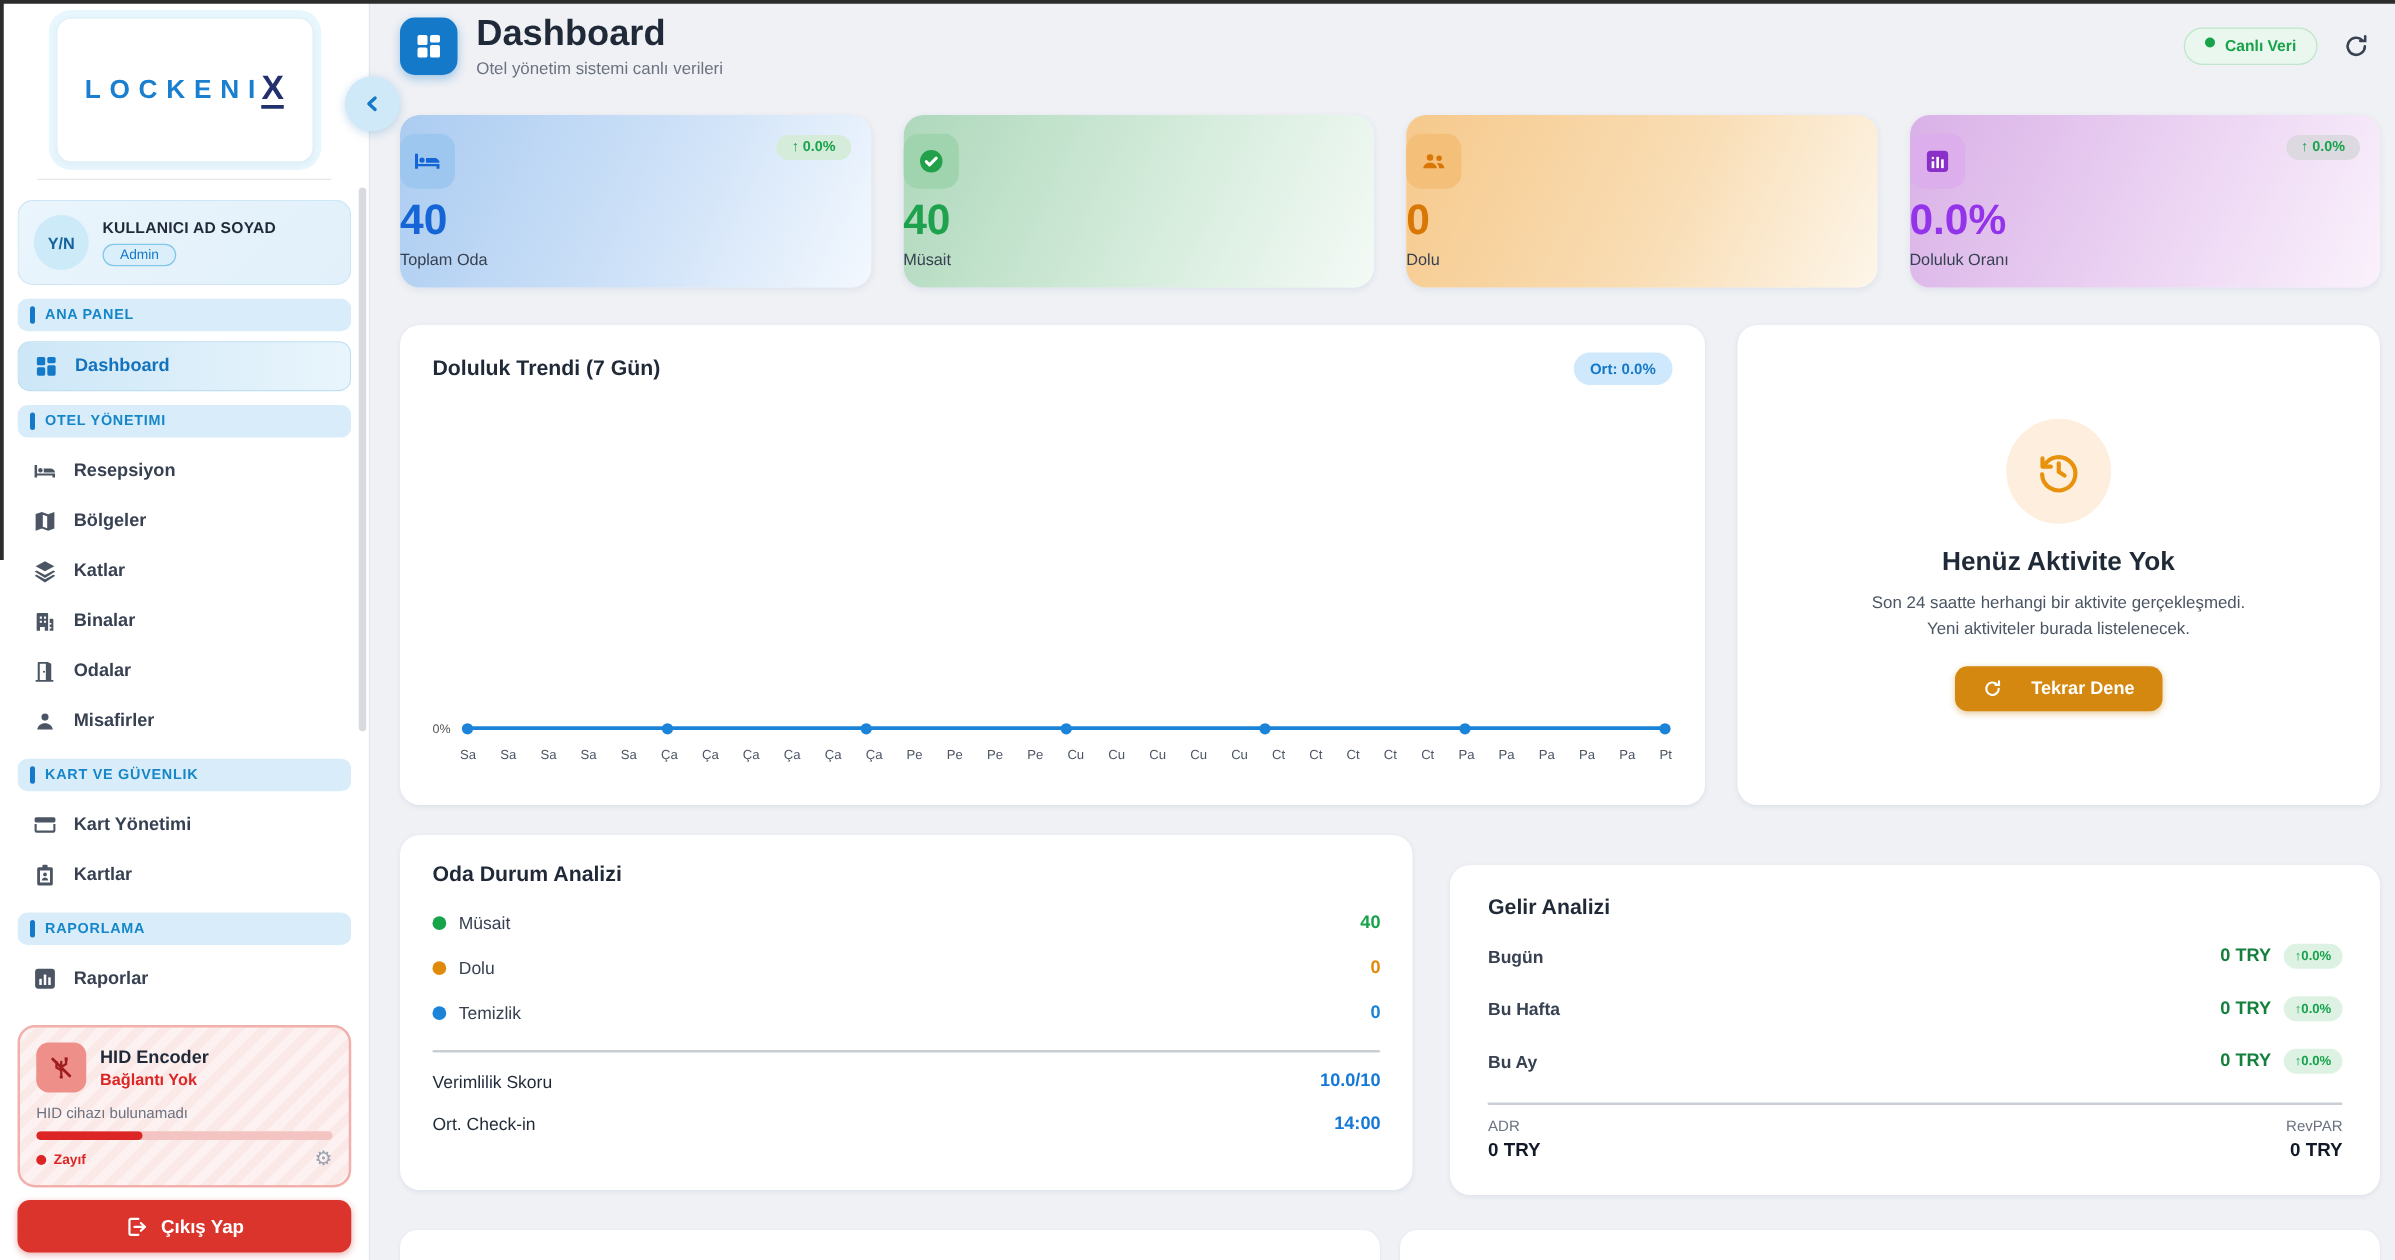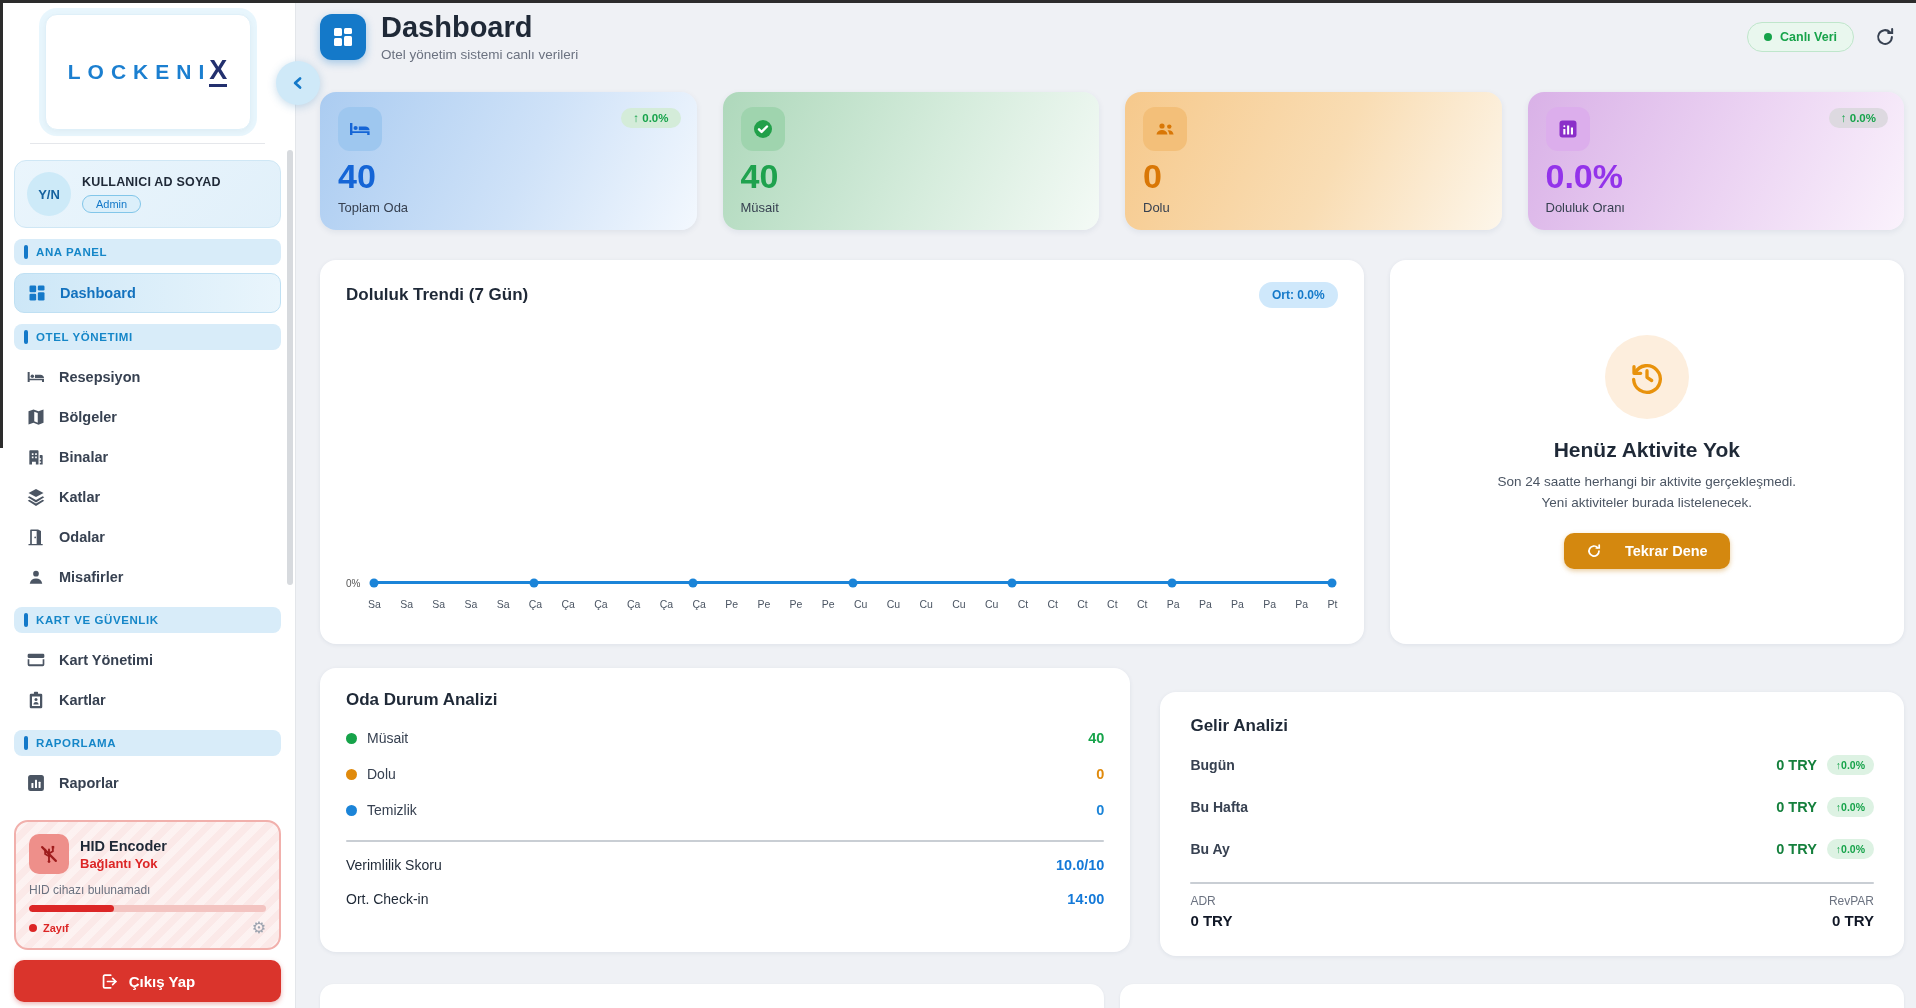--- a/index.html
+++ b/index.html
@@ -74,28 +74,28 @@
   
   .main { flex:1; padding:12px 12px 0 24px; display:flex; flex-direction:column; }
 
   .page-header { display:flex; align-items:center; }
   .header-ic { width:46px; height:46px; border-radius:12px; background:#1479c9; color:#fff; display:flex;
                align-items:center; justify-content:center; margin-right:15px; box-shadow:0 3px 8px rgba(20,121,201,.35); }
   .header-ic svg { width:24px; height:24px; }
   .page-title { font-size:29px; font-weight:800; color:#1f2937; line-height:1.05; }
   .page-subtitle { font-size:13.5px; color:#6b7280; margin-top:5px; }
   .header-right { margin-left:auto; display:flex; align-items:center; gap:20px; padding-right:8px; }
-  .live-badge { display:flex; align-items:center; gap:8px; padding:7px 16px; border-radius:999px; background:#e9f7ee;
+  .live-badge { display:flex; align-items:flex-start; gap:8px; padding:7px 16px; border-radius:999px; background:#e9f7ee;
                 border:1px solid #bfe6cb; color:#17a34a; font-size:12.5px; font-weight:700; }
   .live-dot { width:8px; height:8px; border-radius:50%; background:#16a34a; }
   .refresh-btn { color:#374151; cursor:pointer; display:flex; }
   .refresh-btn svg { width:22px; height:22px; }
 
   .stats-row { margin-top:30px; display:grid; grid-template-columns:repeat(4,1fr); gap:26px; height:160px; }
-  .stat-card { border-radius:16px; padding:15px 18px; position:relative; display:flex; flex-direction:column;
+  .stat-card { border-radius:16px; padding:15px 0; position:relative; display:flex; flex-direction:column;
                box-shadow:0 2px 6px rgba(30,50,90,.08); }
   .stat-card.blue   { background:linear-gradient(115deg,#abccf1 0%,#cfe2f8 55%,#f3f8fe 100%); }
   .stat-card.green  { background:linear-gradient(115deg,#aed8bb 0%,#d5ecdc 55%,#f4faf6 100%); }
   .stat-card.orange { background:linear-gradient(115deg,#f6c98c 0%,#f9ddb4 55%,#fdf6ea 100%); }
   .stat-card.purple { background:linear-gradient(115deg,#d9b1e7 0%,#ecd4f3 55%,#faf2fc 100%); }
   .stat-ic-tile { width:44px; height:44px; border-radius:12px; display:flex; align-items:center; justify-content:center; }
   .stat-ic-tile svg { width:24px; height:24px; }
   .blue .stat-ic-tile   { background:#9ec7ef; color:#1565d6; }
   .green .stat-ic-tile  { background:#9fd4ae; }
   .orange .stat-ic-tile { background:#f3bf79; color:#d97706; }
@@ -224,36 +224,36 @@
       <div class="nav-item">
         <span class="nav-ic">
           <svg viewBox="0 0 24 24" fill="currentColor" fill-rule="evenodd">
               <path d="M9 3l6 2.2L21 3v16l-6 2.2L9 19 3 21V5l6-2zm.9 2.7v11.5l4.2 1.6V7.3L9.9 5.7z"></path>
             </svg>
         </span>
         <span>Bölgeler</span>
       </div>
       <div class="nav-item">
         <span class="nav-ic">
-          <svg viewBox="0 0 24 24" fill="currentColor" fill-rule="evenodd">
-              <path d="M4 21V5a1 1 0 0 1 1-1h9a1 1 0 0 1 1 1v16h-3.2v-3.4H7.2V21H4zM7 7.5h2v2H7zm4 0h2v2h-2zM7 11.5h2v2H7zm4 0h2v2h-2z"></path>
-              <path d="M16.5 9.5H19a1 1 0 0 1 1 1V21h-3.5v-2h1.6v-1.6h-1.6v-2.2h1.6v-1.6h-1.6z"></path>
-            </svg>
-        </span>
-        <span>Binalar</span>
-      </div>
-      <div class="nav-item">
-        <span class="nav-ic">
           <svg viewBox="0 0 24 24" fill="currentColor">
               <path d="M12 2.5l9 4.8-9 4.8-9-4.8z"></path>
               <path d="M4 11.2l8 4.3 8-4.3 1.9 1L12 18.5 2.1 12.2z"></path>
               <path d="M4 15.4l8 4.3 8-4.3 1.9 1L12 22.7 2.1 16.4z"></path>
             </svg>
         </span>
         <span>Katlar</span>
+      </div>
+      <div class="nav-item">
+        <span class="nav-ic">
+          <svg viewBox="0 0 24 24" fill="currentColor" fill-rule="evenodd">
+              <path d="M4 21V5a1 1 0 0 1 1-1h9a1 1 0 0 1 1 1v16h-3.2v-3.4H7.2V21H4zM7 7.5h2v2H7zm4 0h2v2h-2zM7 11.5h2v2H7zm4 0h2v2h-2z"></path>
+              <path d="M16.5 9.5H19a1 1 0 0 1 1 1V21h-3.5v-2h1.6v-1.6h-1.6v-2.2h1.6v-1.6h-1.6z"></path>
+            </svg>
+        </span>
+        <span>Binalar</span>
       </div>
       <div class="nav-item">
         <span class="nav-ic">
           <svg viewBox="0 0 24 24" fill="currentColor" fill-rule="evenodd">
               <path d="M5 20.5V4a1 1 0 0 1 1-1h8.5l3.5 1.8v15.7h2V22H3v-1.5h2zm2-.1h5.8V4.9H7v15.5z"></path>
               <circle cx="11" cy="12.5" r="1"></circle>
             </svg>
         </span>
         <span>Odalar</span>
       </div>

